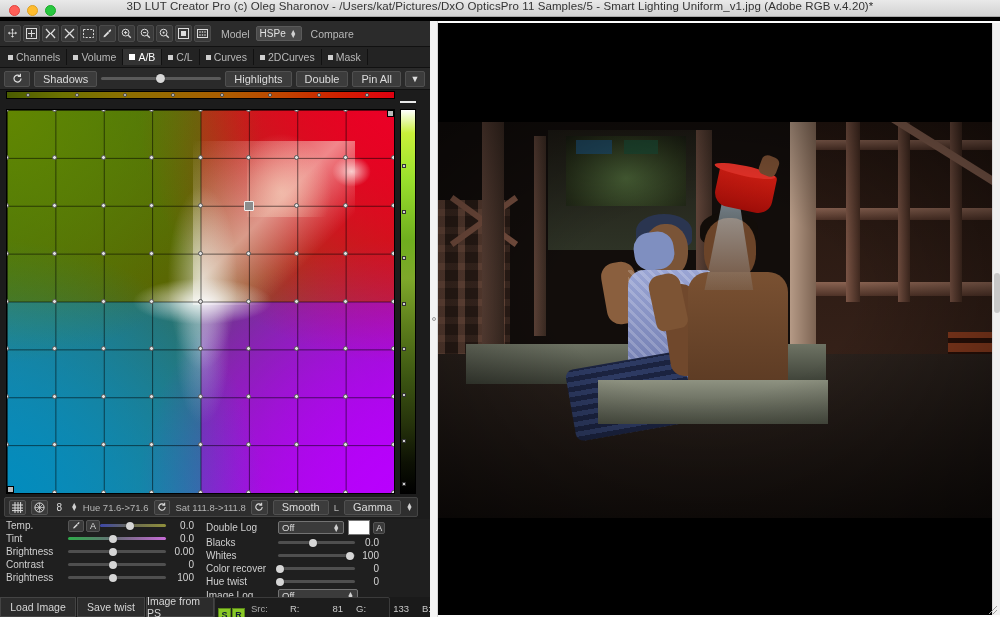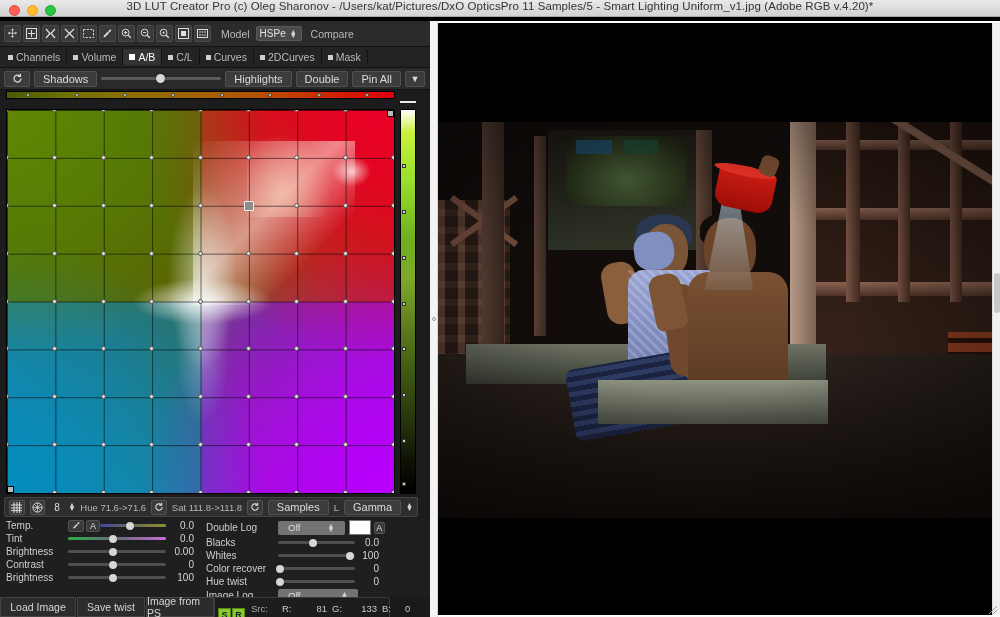--- a/index.html
+++ b/index.html
@@ -217,21 +217,21 @@
   .pval.r { width:30px; }
   .picker-btn {
     width:16px;height:12px;background:#3a3a3a;border:1px solid #555;border-radius:2px;
     display:flex;align-items:center;justify-content:center;margin-right:2px;
   }
   .abtn {
     width:14px;height:12px;background:#3a3a3a;border:1px solid #555;border-radius:2px;
     color:#ddd;font-size:9px;display:flex;align-items:center;justify-content:center;
   }
   .dropdown {
-    height:13px; background:#3b3b3b; border:7px solid #737373; border-radius:2px;
+    height:13px; background:#3b3b3b; border:1px solid #737373; border-radius:2px;
     color:#dcdcdc; font-size:9.5px; display:flex; align-items:center;
     justify-content:space-between; padding:0 3px; width:80px;
   }
   .swatch { width:28px;height:15px;background:#fff;border:1px solid #777; }
 
   
   .actions {
     position:absolute; left:0; top:576px; width:430px; height:41px; background:#1a1a1a;
   }
   .abtn-row { display:flex; height:20px; }
@@ -245,21 +245,21 @@
     position:absolute; left:214px; top:0px; width:176px; height:35px;
     background:#1d1d1d; border:1px solid #3b3b3b; border-radius:2px;
     display:flex; align-items:center; padding:2px 3px;
   }
   .sr { display:flex; gap:1px; margin-right:6px; }
   .sr span {
     width:13px;height:13px;background:#8ac927;color:#123; font-size:9px; font-weight:bold;
     display:flex;align-items:center;justify-content:center; border:1px solid #5b8a18;
   }
   .rdlines { display:flex; flex-direction:column; gap:2px; font-size:9.5px; color:#b9b9b9; }
-  .rdline { display:flex; gap:5px; white-space:nowrap;justify-content:flex-end; }
+  .rdline { display:flex; gap:13px; white-space:nowrap;justify-content:flex-end; }
   .rdline .k { width:26px; color:#a9a9a9; }
   .rdline .ch { width:40px; color:#c9c9c9; }
 
   
   .viewer {
     position:absolute; left:430px; top:21px; width:570px; height:596px;
     background:#fcfcfc;
   }
   .canvas {
     position:absolute; left:8px; top:2px; width:558px; height:592px;
@@ -659,21 +659,21 @@
             <path d="M8.4 0.8v2.6H5.8" fill="none" stroke="#ddd" stroke-width="1.2"></path>
           </svg>
       </div>
       <div class="ro-text">Sat 111.8-&gt;111.8</div>
       <div class="ico-btn">
         <svg width="10" height="10" viewBox="0 0 11 11">
             <path d="M9 5.5a3.5 3.5 0 1 1-1.1-2.5" fill="none" stroke="#ddd" stroke-width="1.2"></path>
             <path d="M8.4 0.8v2.6H5.8" fill="none" stroke="#ddd" stroke-width="1.2"></path>
           </svg>
       </div>
-      <div class="pillbtn" style="height:15px">Samples</div>
+      <div class="pillbtn" style="height:15px">Smooth</div>
       <div class="ro-text">L</div>
       <div class="pillbtn" style="height:15px">Gamma</div>
       <div class="stepper">
           <span>▲</span>
           <span>▼</span>
         </div>
     </div>
 
     <div class="params">
 

